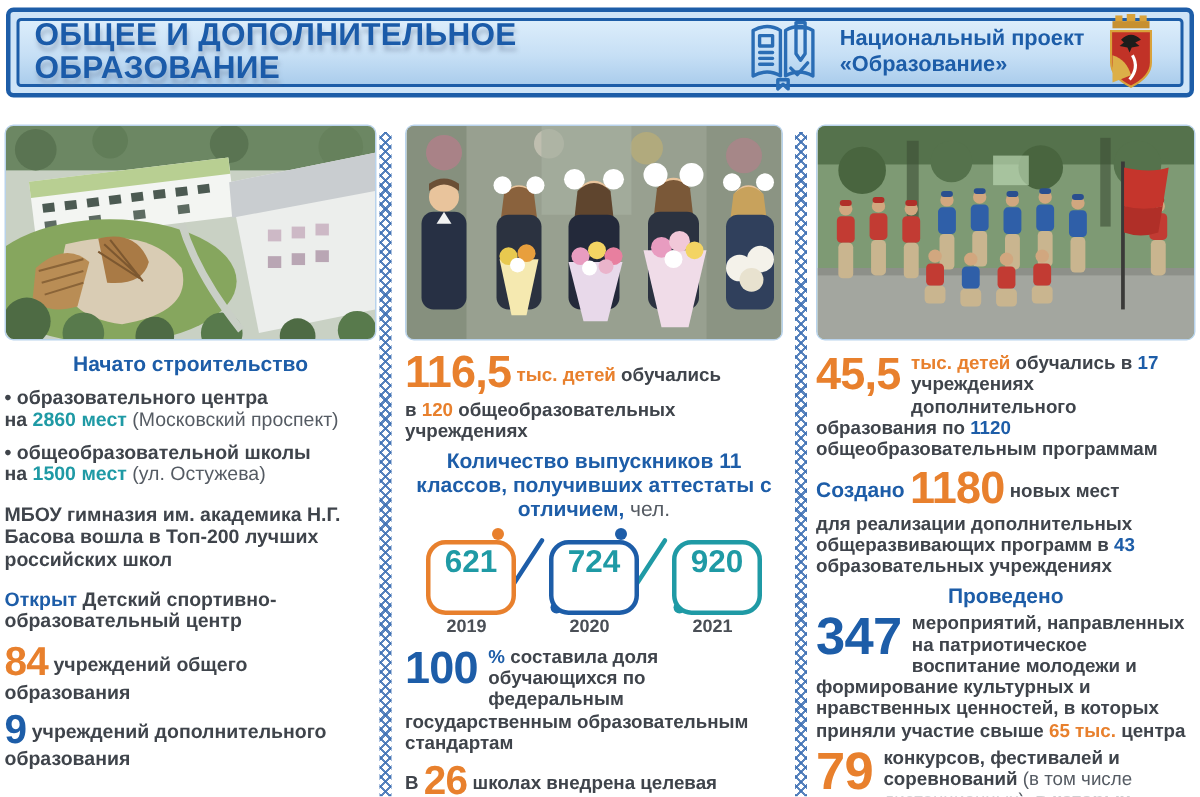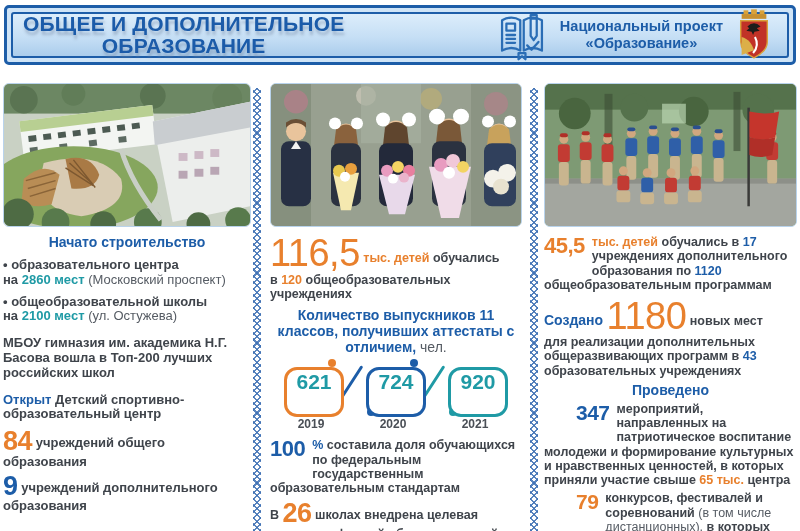--- a/index.html
+++ b/index.html
@@ -1,21 +1,21 @@
 <!DOCTYPE html>
 <html><head>
 <meta charset="utf-8">
 <style>
   html,body{margin:0;padding:0;background:#ffffff;}
   .page{position:relative;width:800px;height:531px;background:#fff;overflow:hidden;
         font-family:"Liberation Sans",sans-serif;color:#3f444b;}
 
   
   .hdr{position:absolute;left:4px;top:5px;width:792px;height:60px;box-sizing:border-box;
-       border:3px solid #1d5da8;border-radius:5px;background:#cfe4f7;padding:4px;text-align:center;}
+       border:3px solid #1d5da8;border-radius:5px;background:#cfe4f7;padding:4px;}
   .hdr-inner{box-sizing:border-box;height:100%;border:2px solid #1d5da8;border-radius:3px;
        background:linear-gradient(180deg,#dcedfb 0%,#c6dff5 55%,#abcdec 100%);
        display:flex;align-items:center;justify-content:space-between;padding:0 14px 0 10px;}
   .hdr-title{color:#1b5ba9;font-weight:bold;font-size:21px;line-height:22px;letter-spacing:.2px;
        text-shadow:1px 4px 3px rgba(110,130,160,.45);}
   .hdr-right{display:flex;align-items:center;gap:12px;}
   .proj-label{color:#1d5da8;font-weight:bold;font-size:14.5px;line-height:17px;}
 
   
   .sep{position:absolute;top:88px;bottom:0;width:8px;
@@ -29,24 +29,24 @@
          box-sizing:border-box;margin-bottom:8px;background:#dfe6df;}
   .photo svg{display:block;width:100%;height:100%;}
 
   .txt{margin:5px 0;clear:both;font-weight:bold;}
   .col1 .txt{margin:7px 0;font-size:13px;}
   .h-blue{clear:both;color:#1d5da8;font-weight:bold;font-size:14px;text-align:center;margin:7px 0 4px;}
   .dark{color:#3f444b;} .blue{color:#1d5da8;} .orange{color:#e8802d;} .teal{color:#1f9aa5;}
   .note{font-weight:normal;color:#555b63;}
   .block{display:block;}
 
-  .nxl{font-size:38px;font-weight:normal;letter-spacing:-.5px;line-height:.95;vertical-align:-4px;}
+  .nxl{font-size:30px;font-weight:bold;letter-spacing:-.5px;line-height:.95;vertical-align:-4px;}
   .nlg{font-size:27px;font-weight:bold;letter-spacing:-.5px;line-height:.95;vertical-align:-3px;}
   .fnum{float:left;font-weight:bold;letter-spacing:-.5px;line-height:.85;margin:2px 7px 0 0;}
-  .f2{font-size:22px;height:27px;} .f3{font-size:21px;height:40px;margin-left:32px;}
+  .f2{font-size:30px;height:27px;} .f3{font-size:35px;height:40px;}
   .unit{font-size:12.5px;font-weight:bold;}
 
   
   .chart{position:relative;height:76px;margin:3px 0 4px;clear:both;}
   .cbox{position:absolute;top:9px;width:54px;height:44px;border:3px solid;border-radius:13px;
         display:flex;align-items:flex-start;justify-content:center;
         color:#1f9aa5;font-size:21px;font-weight:bold;background:#fff;}
   .cb1{left:14px;border-color:#e8802d;} .cb2{left:96px;border-color:#1d5da8;} .cb3{left:178px;border-color:#1f9aa5;}
   .cyear{position:absolute;top:60px;width:60px;text-align:center;font-size:12px;font-weight:bold;color:#4a4f56;}
   .cy1{left:11px;} .cy2{left:93px;} .cy3{left:175px;}
@@ -155,21 +155,21 @@
     <p class="txt">
       <span class="dark block">• образовательного центра</span>
       <span class="dark">на</span>
       <span class="teal">2860 мест</span>
       <span class="note">(Московский проспект)</span>
     </p>
 
     <p class="txt">
       <span class="dark block">• общеобразовательной школы</span>
       <span class="dark">на</span>
-      <span class="teal">2100 мест</span>
+      <span class="teal">1500 мест</span>
       <span class="note">(ул. Остужева)</span>
     </p>
 
     <p class="txt" style="margin-top:12px">МБОУ гимназия им. академика Н.Г. Басова вошла в Топ-200 лучших российских школ</p>
 
     <p class="txt" style="margin-top:12px">
       <span class="blue">Открыт</span>
       <span class="dark">Детский спортивно-образовательный центр</span>
     </p>
 

